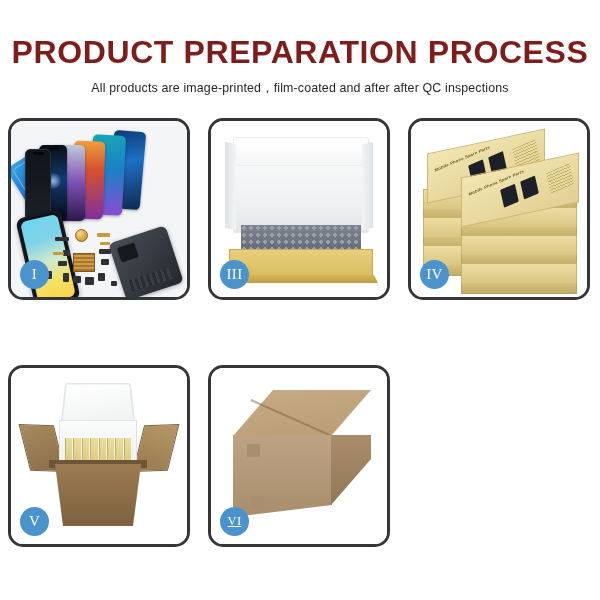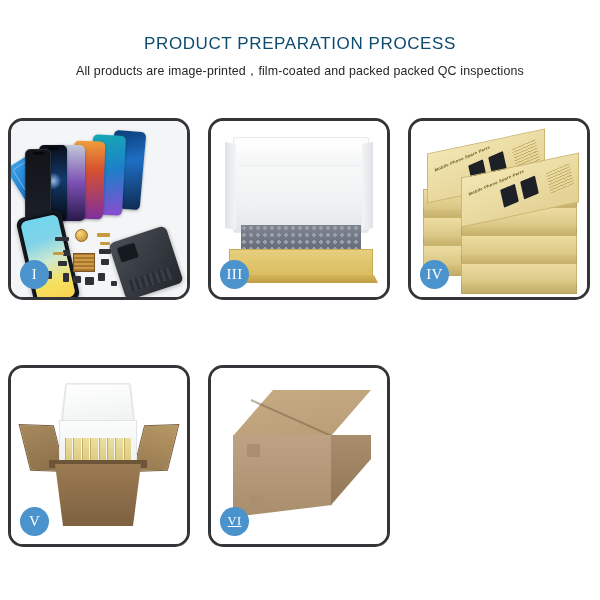--- a/index.html
+++ b/index.html
@@ -7,24 +7,24 @@
     width:600px; height:600px;
     background:#ffffff;
     font-family:"Liberation Sans", sans-serif;
     overflow:hidden;
     position:relative;
   }
 
   
   #header { width:600px; padding-top:34px; text-align:center; }
   #main-title {
-    font-size:17px;
-    font-weight:400;
+    font-size:32px;
+    font-weight:700;
     letter-spacing:0.6px;
-    color:#0c4a6e;
+    color:#7f1d1d;
     line-height:1.15;
     white-space:nowrap;
   }
   #subtitle {
     margin-top:9px;
     font-size:12.4px;
     font-weight:400;
     color:#262626;
     letter-spacing:0.15px;
     white-space:nowrap;
@@ -376,21 +376,21 @@
     transform:rotate(24deg);
     transform-origin:left center;
   }
   .tape6 { position:absolute; background:#a98e6f; }
 </style>
 </head>
 <body>
 
 <div id="header">
   <div id="main-title">PRODUCT PREPARATION PROCESS</div>
-  <div id="subtitle">All products are image-printed，film-coated and packed packed QC inspections</div>
+  <div id="subtitle">All products are image-printed，film-coated and after after QC inspections</div>
 </div>
 
 <div id="grid">
 
   <div class="card">
     <div class="card-scene p1">
       <div class="film"></div>
       <div class="film2"></div>
 
       <div class="ph ph-a"></div>

